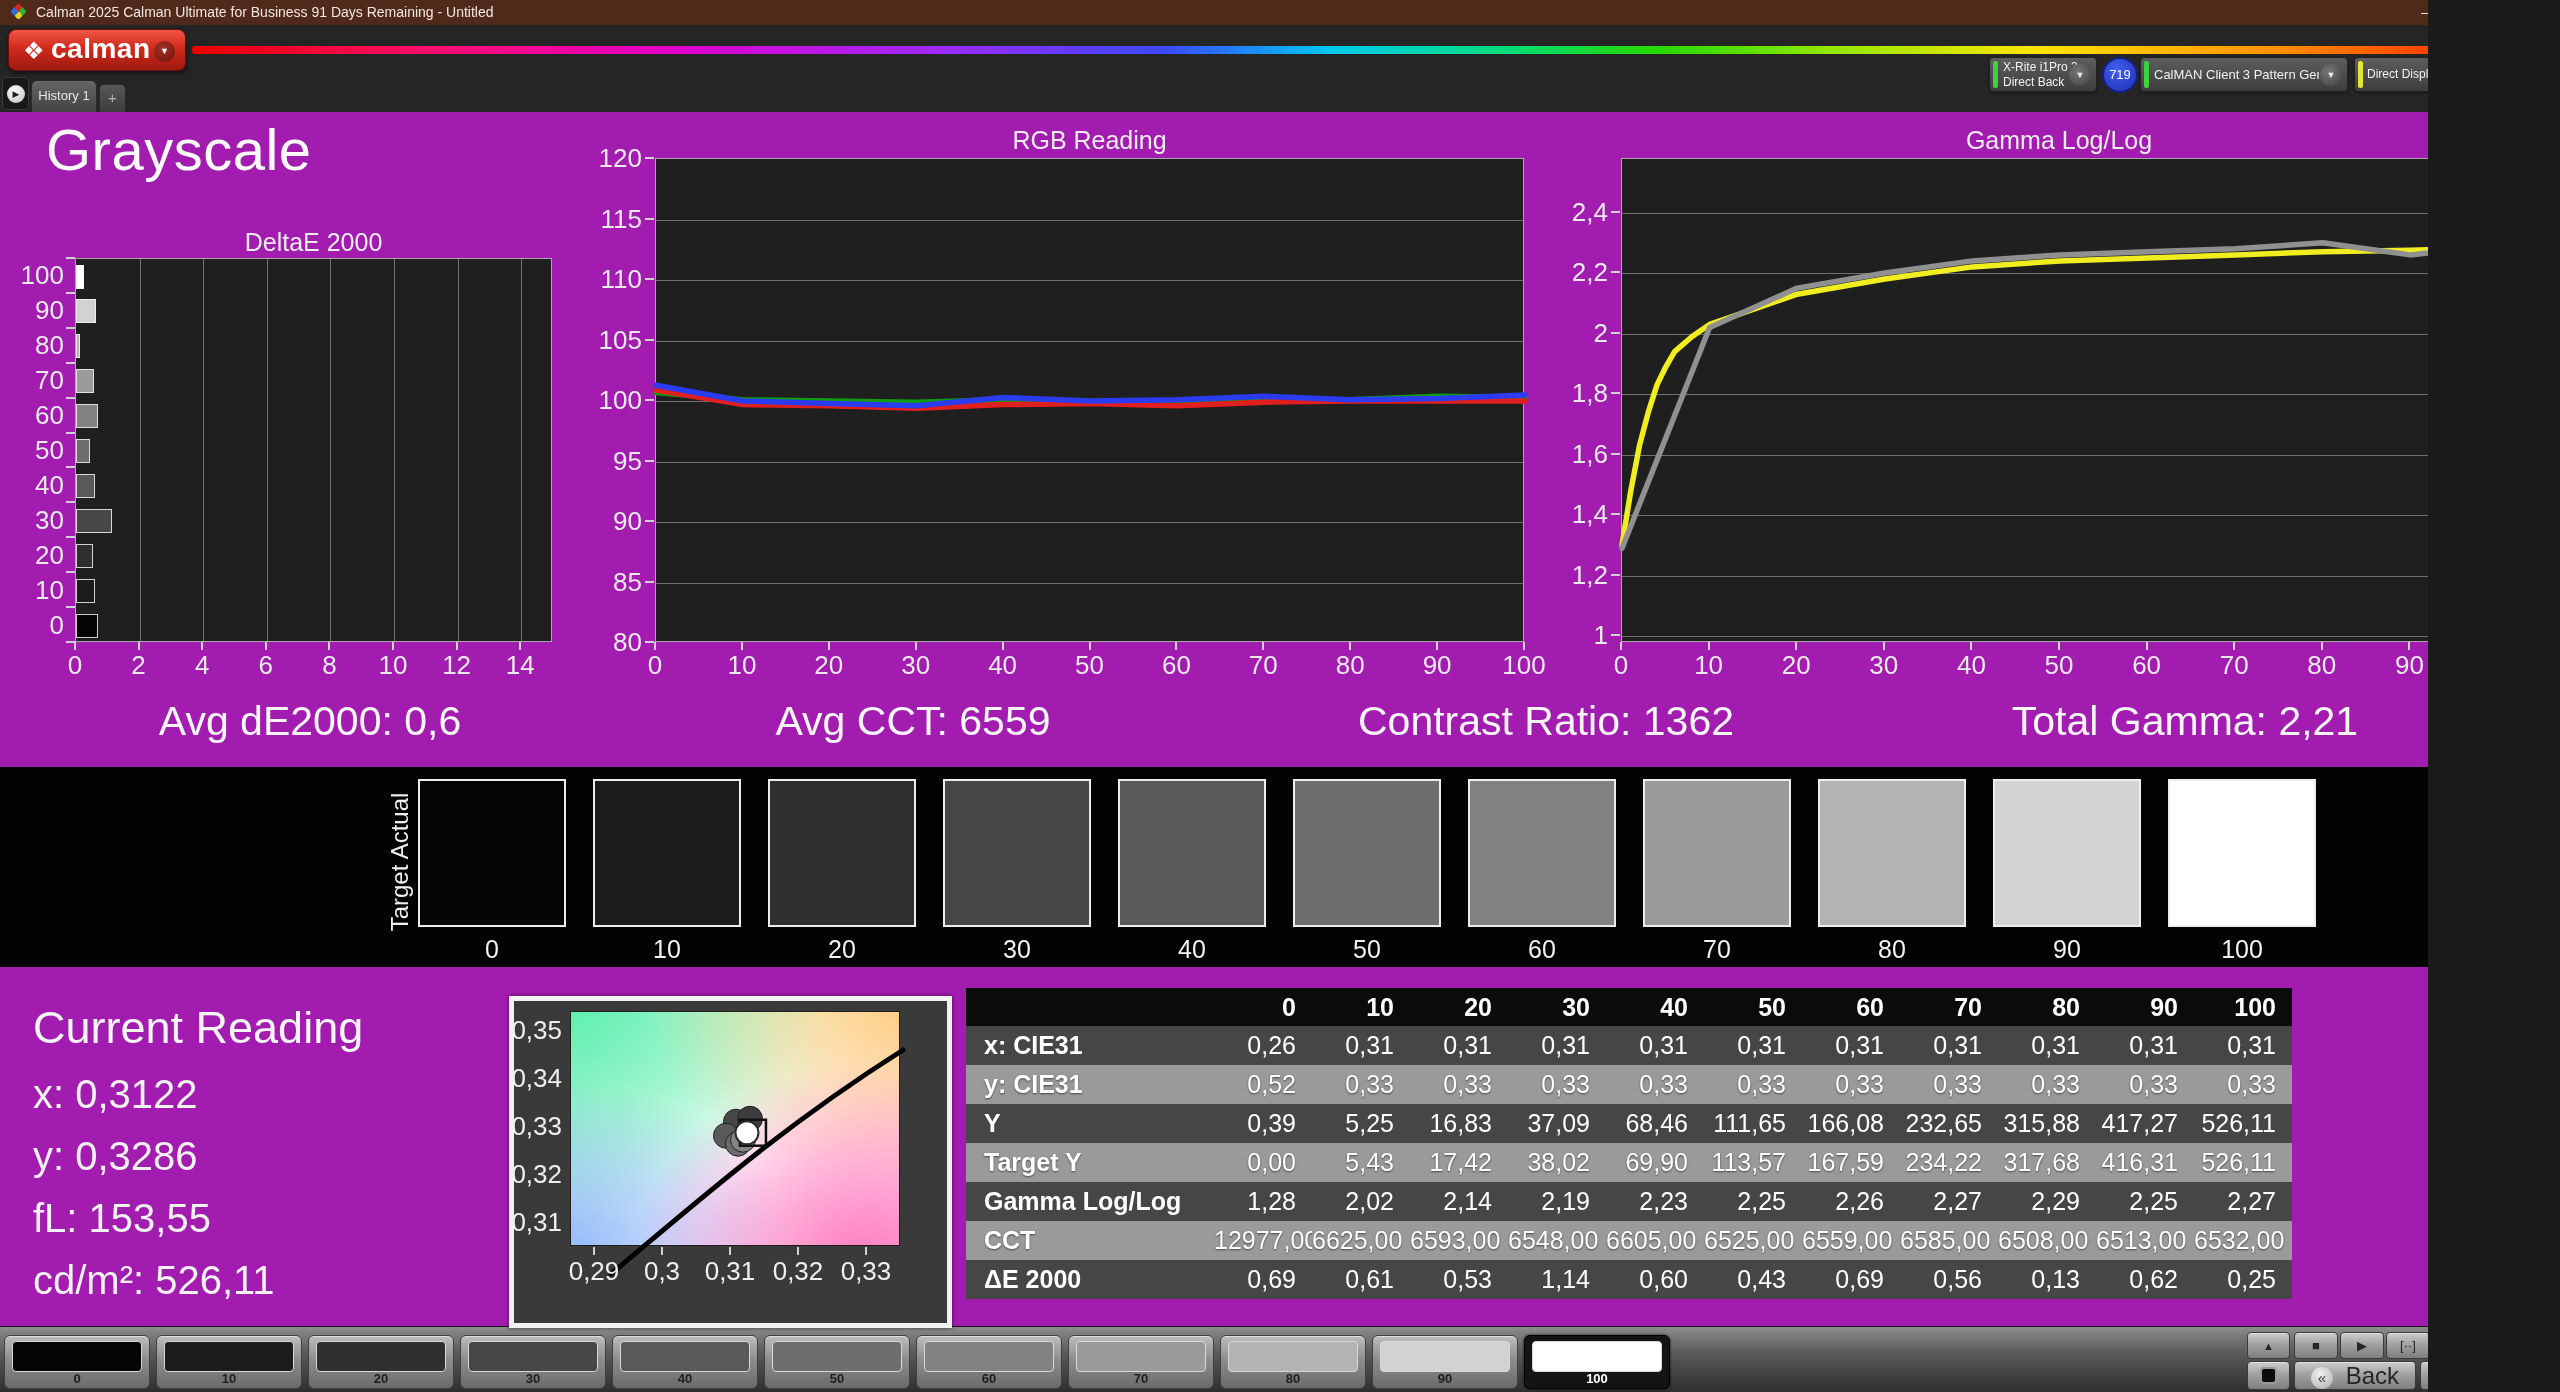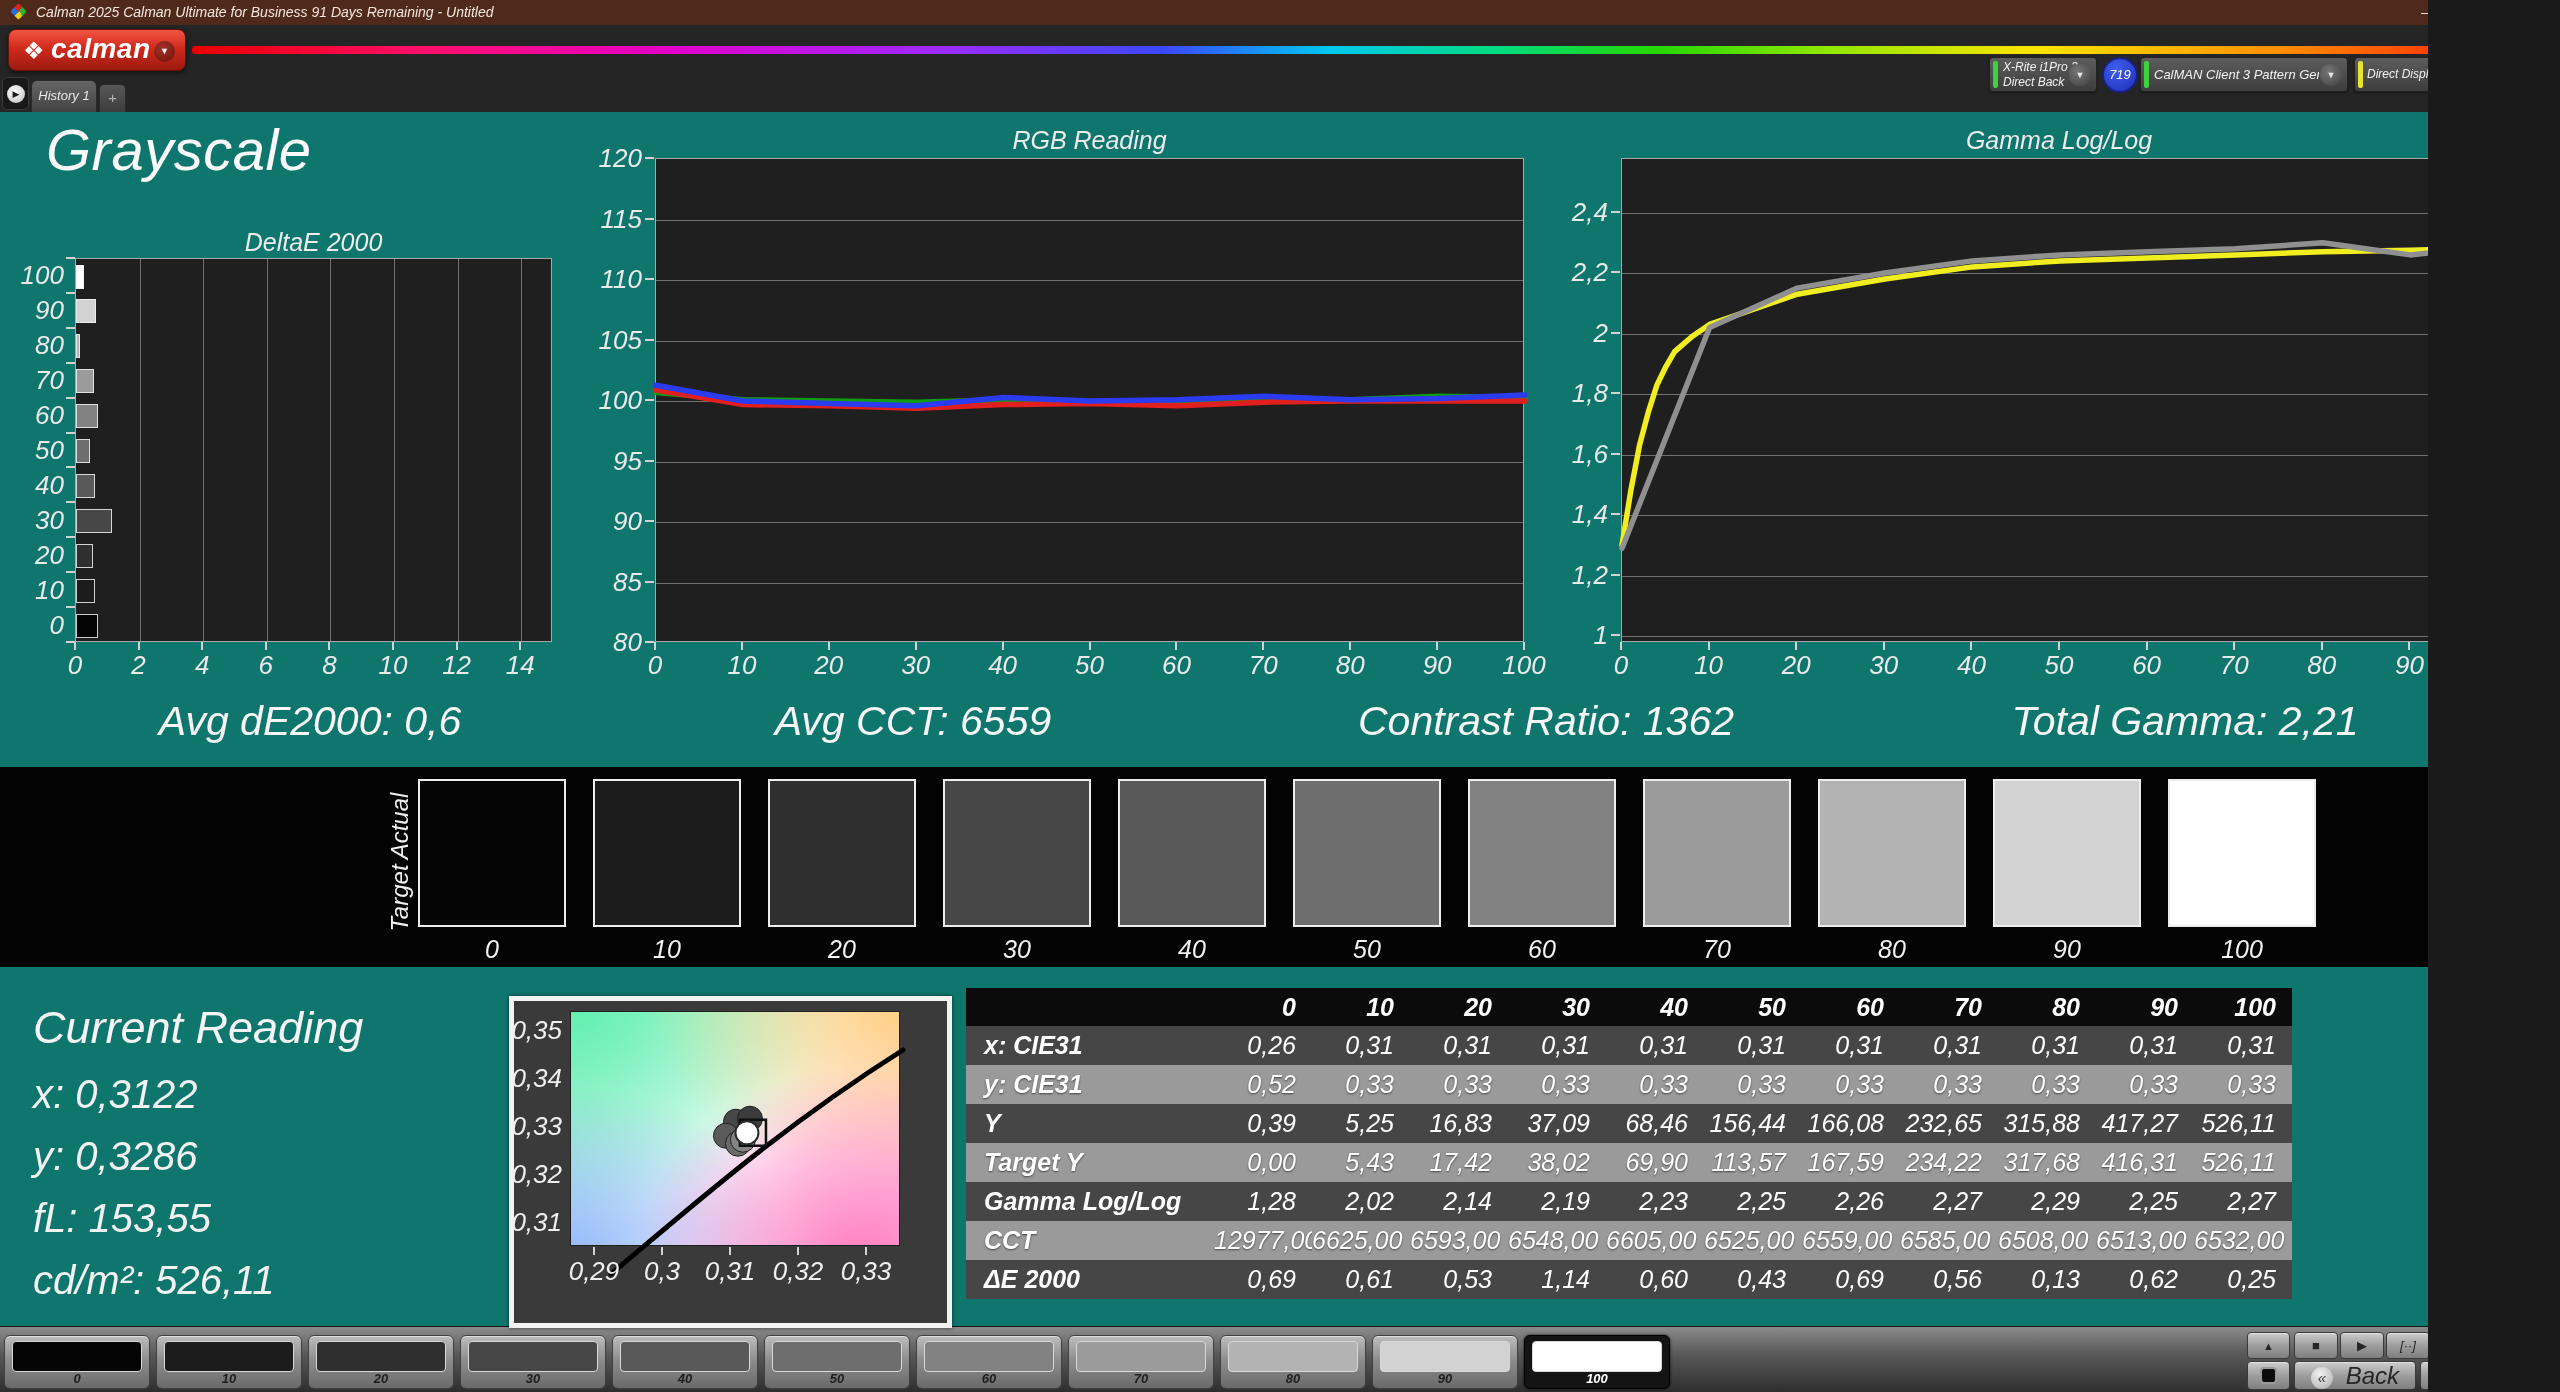--- a/index.html
+++ b/index.html
@@ -1,18 +1,18 @@
 <!DOCTYPE html>
 <html><head>
 <meta charset="utf-8">
 <style>
   html,body{margin:0;padding:0;background:#1a1a1a;}
   *{box-sizing:border-box;cursor:default;user-select:none;}
   #screen{position:relative;width:2428px;height:1392px;overflow:hidden;
-    background:#0f766e;font-family:"Liberation Sans","DejaVu Sans",sans-serif;color:#f0f0f0;font-style:italic;}
+    background:#a21caf;font-family:"Liberation Sans","DejaVu Sans",sans-serif;color:#f0f0f0;}
 
   
   #titlebar{position:absolute;left:0;top:0;width:2560px;height:25px;background:#4f2a1b;}
   #title-diamond{position:absolute;left:12px;top:5px;width:13px;height:13px;border-radius:2px;
     background:conic-gradient(#2db32d 0 90deg,#e8d21f 0 180deg,#2a6fe0 0 270deg,#d8281c 0 360deg);
     transform:rotate(45deg) scale(.9);}
   #title-text{position:absolute;left:36px;top:0;height:25px;line-height:25px;font-size:14px;color:#f3e6de;}
   .winbtn{position:absolute;top:0;width:34px;height:25px;text-align:center;line-height:24px;font-size:14px;color:#f0dcce;}
   #restore-glyph{display:inline-block;width:10px;height:9px;border:1px solid #f0dcce;margin-top:7px;position:relative;background:#4f2a1b;}
   #restore-glyph:before{content:"";position:absolute;left:2px;top:-4px;width:10px;height:9px;border:1px solid #f0dcce;}
@@ -306,21 +306,21 @@
       <div class="tc rowlight">0,33</div>
       <div class="tc rowlight">0,33</div>
       <div class="tc rowlight">0,33</div>
       <div class="tc rowlight">0,33</div>
       <div class="tc tl rowdark">Y</div>
       <div class="tc rowdark">0,39</div>
       <div class="tc rowdark">5,25</div>
       <div class="tc rowdark">16,83</div>
       <div class="tc rowdark">37,09</div>
       <div class="tc rowdark">68,46</div>
-      <div class="tc rowdark">156,44</div>
+      <div class="tc rowdark">111,65</div>
       <div class="tc rowdark">166,08</div>
       <div class="tc rowdark">232,65</div>
       <div class="tc rowdark">315,88</div>
       <div class="tc rowdark">417,27</div>
       <div class="tc rowdark">526,11</div>
       <div class="tc tl rowlight">Target Y</div>
       <div class="tc rowlight">0,00</div>
       <div class="tc rowlight">5,43</div>
       <div class="tc rowlight">17,42</div>
       <div class="tc rowlight">38,02</div>

